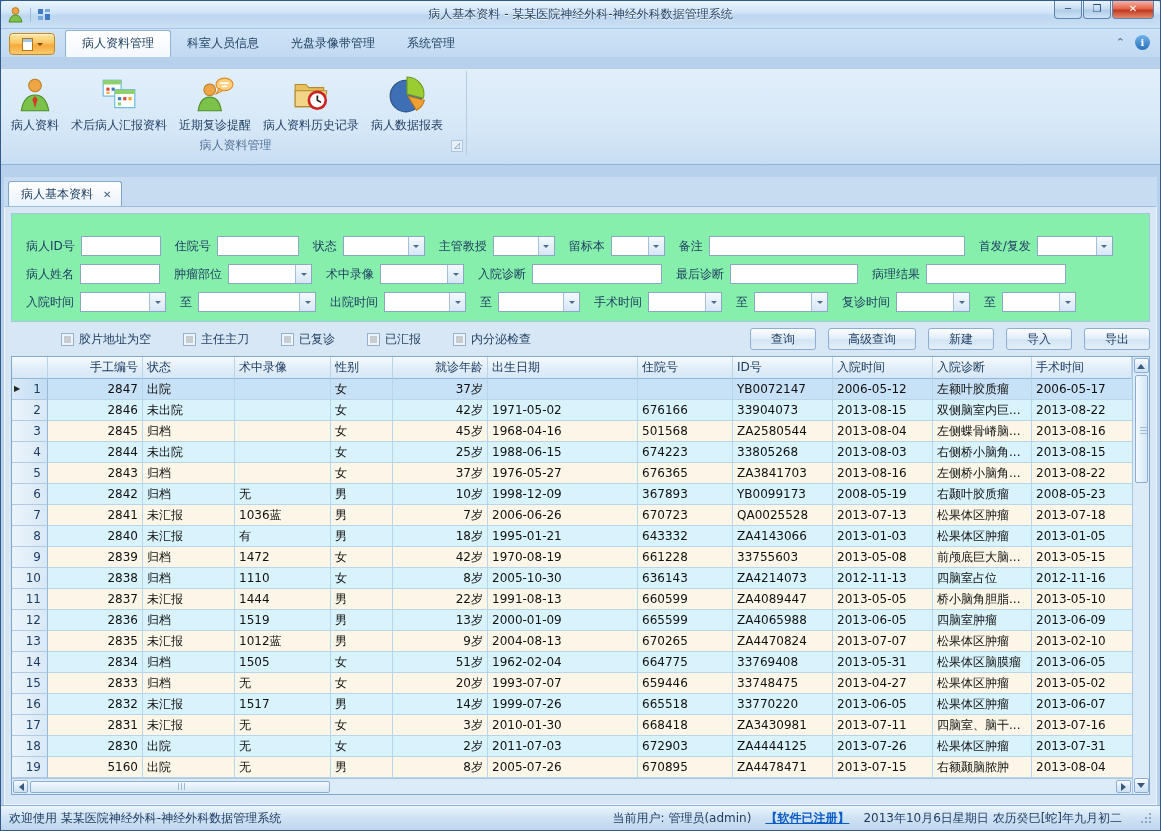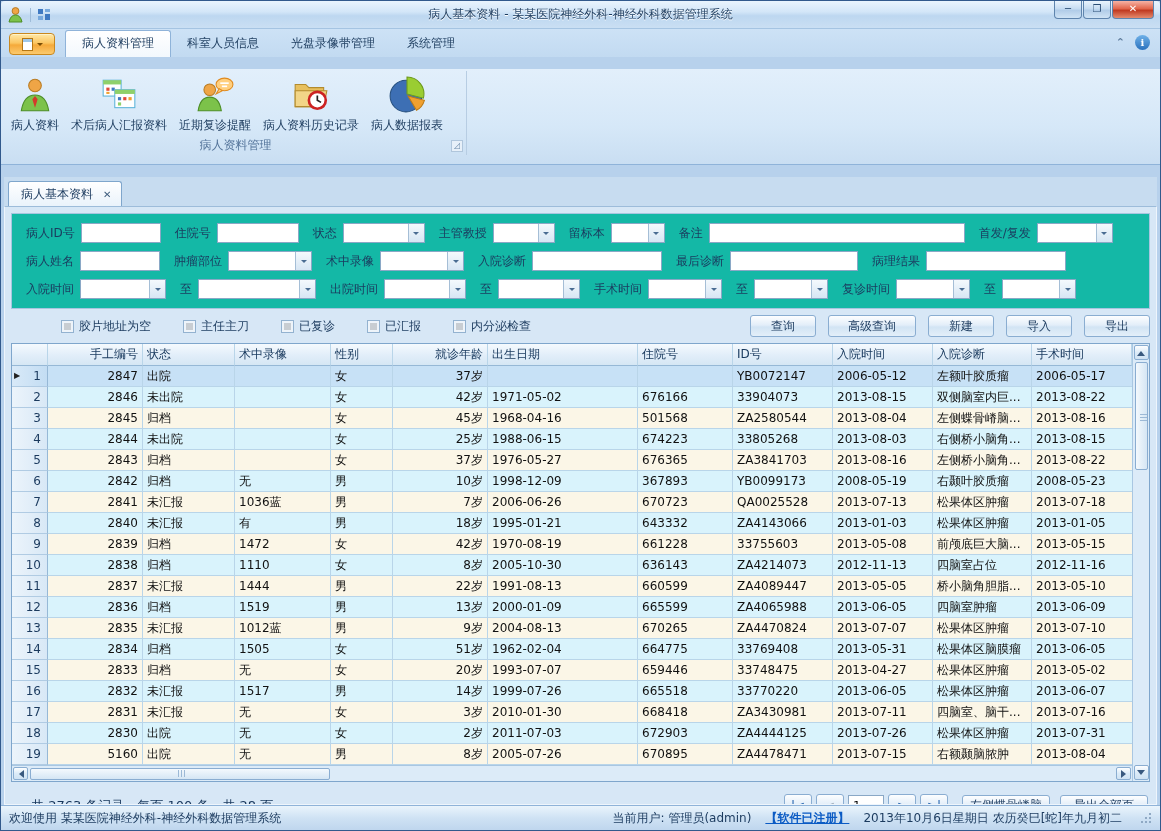--- a/index.html
+++ b/index.html
@@ -45,21 +45,21 @@
 
   
   .docstrip{ height:29px; padding:4px 4px 0 4px; background:#c7dcf0; display:flex; align-items:flex-end; margin:0 0;}
   .doctab{ height:25px; display:flex; align-items:center; gap:10px; padding:0 10px 0 12px;
     background:linear-gradient(#ffffff,#eaf3fb); border:1px solid #7fa6cc; border-bottom:none; border-radius:3px 3px 0 0; color:#1b3a5e;}
   .doctab .x{ color:#3f5d7d; font-size:10px; font-weight:bold; cursor:default;}
 
   
   .content{ flex:1; background:#d7e7f6; border:1px solid #eef5fc; border-top:1px solid #9dbcda; padding:6px; display:flex; flex-direction:column; overflow:hidden;}
 
-  .searchbox{ border:1px solid #a7c5e0; background:#14b8a6; padding:8px 6px 8px 6px; }
+  .searchbox{ border:1px solid #a7c5e0; background:#86efac; padding:21px 6px 8px 6px; }
   .frow{ display:flex; align-items:center; height:22px; margin-bottom:6px;}
   .frow:last-child{ margin-bottom:0;}
   .flabel{ color:#1b3a5e; margin:0 6px 0 14px; white-space:nowrap;}
   .txt{ height:20px; border:1px solid #8aa8c6; background:#fff; outline:none; font-size:12px; padding:0 3px; font-family:inherit;}
   .combo{ height:20px; border:1px solid #8aa8c6; background:#fff; display:flex;}
   .combo .fill{ flex:1;}
   .combo .dd{ width:16px; background:linear-gradient(#f4f9fd,#d7e6f4); border-left:1px solid #a5bed6; display:flex; align-items:center; justify-content:center;}
   .combo .dd i{ width:0; height:0; border:3.5px solid transparent; border-top-color:#4a6c92; margin-top:4px;}
 
   .filterrow{ display:flex; align-items:center; height:30px; margin-top:6px; padding-left:50px;}
@@ -613,21 +613,21 @@
               <div class="gcell c0">2835</div>
               <div class="gcell c1">未汇报</div>
               <div class="gcell c2">1012蓝</div>
               <div class="gcell c3">男</div>
               <div class="gcell c4">9岁</div>
               <div class="gcell c5">2004-08-13</div>
               <div class="gcell c6">670265</div>
               <div class="gcell c7">ZA4470824</div>
               <div class="gcell c8">2013-07-07</div>
               <div class="gcell c9">松果体区肿瘤</div>
-              <div class="gcell c10">2013-07-10</div>
+              <div class="gcell c10">2013-02-10</div>
             </div>
             <div class="grow cyan">
               <div class="gcell rowhdr">
                 <span>14</span>
               </div>
               <div class="gcell c0">2834</div>
               <div class="gcell c1">归档</div>
               <div class="gcell c2">1505</div>
               <div class="gcell c3">女</div>
               <div class="gcell c4">51岁</div>

